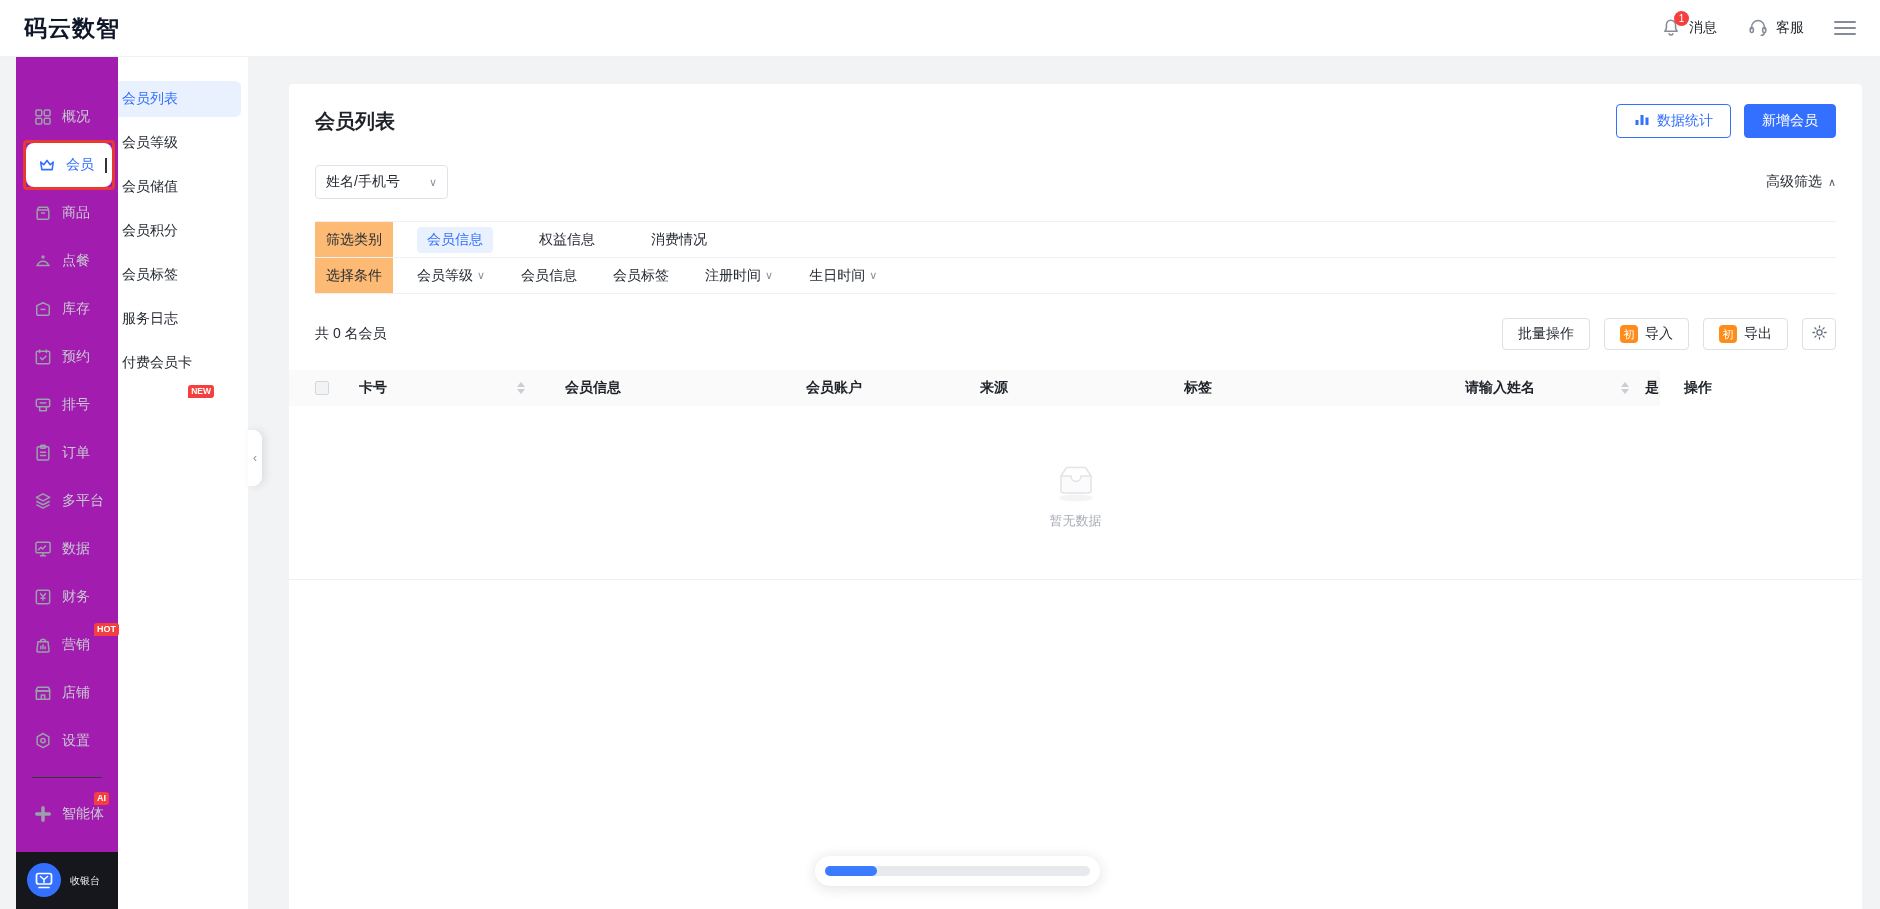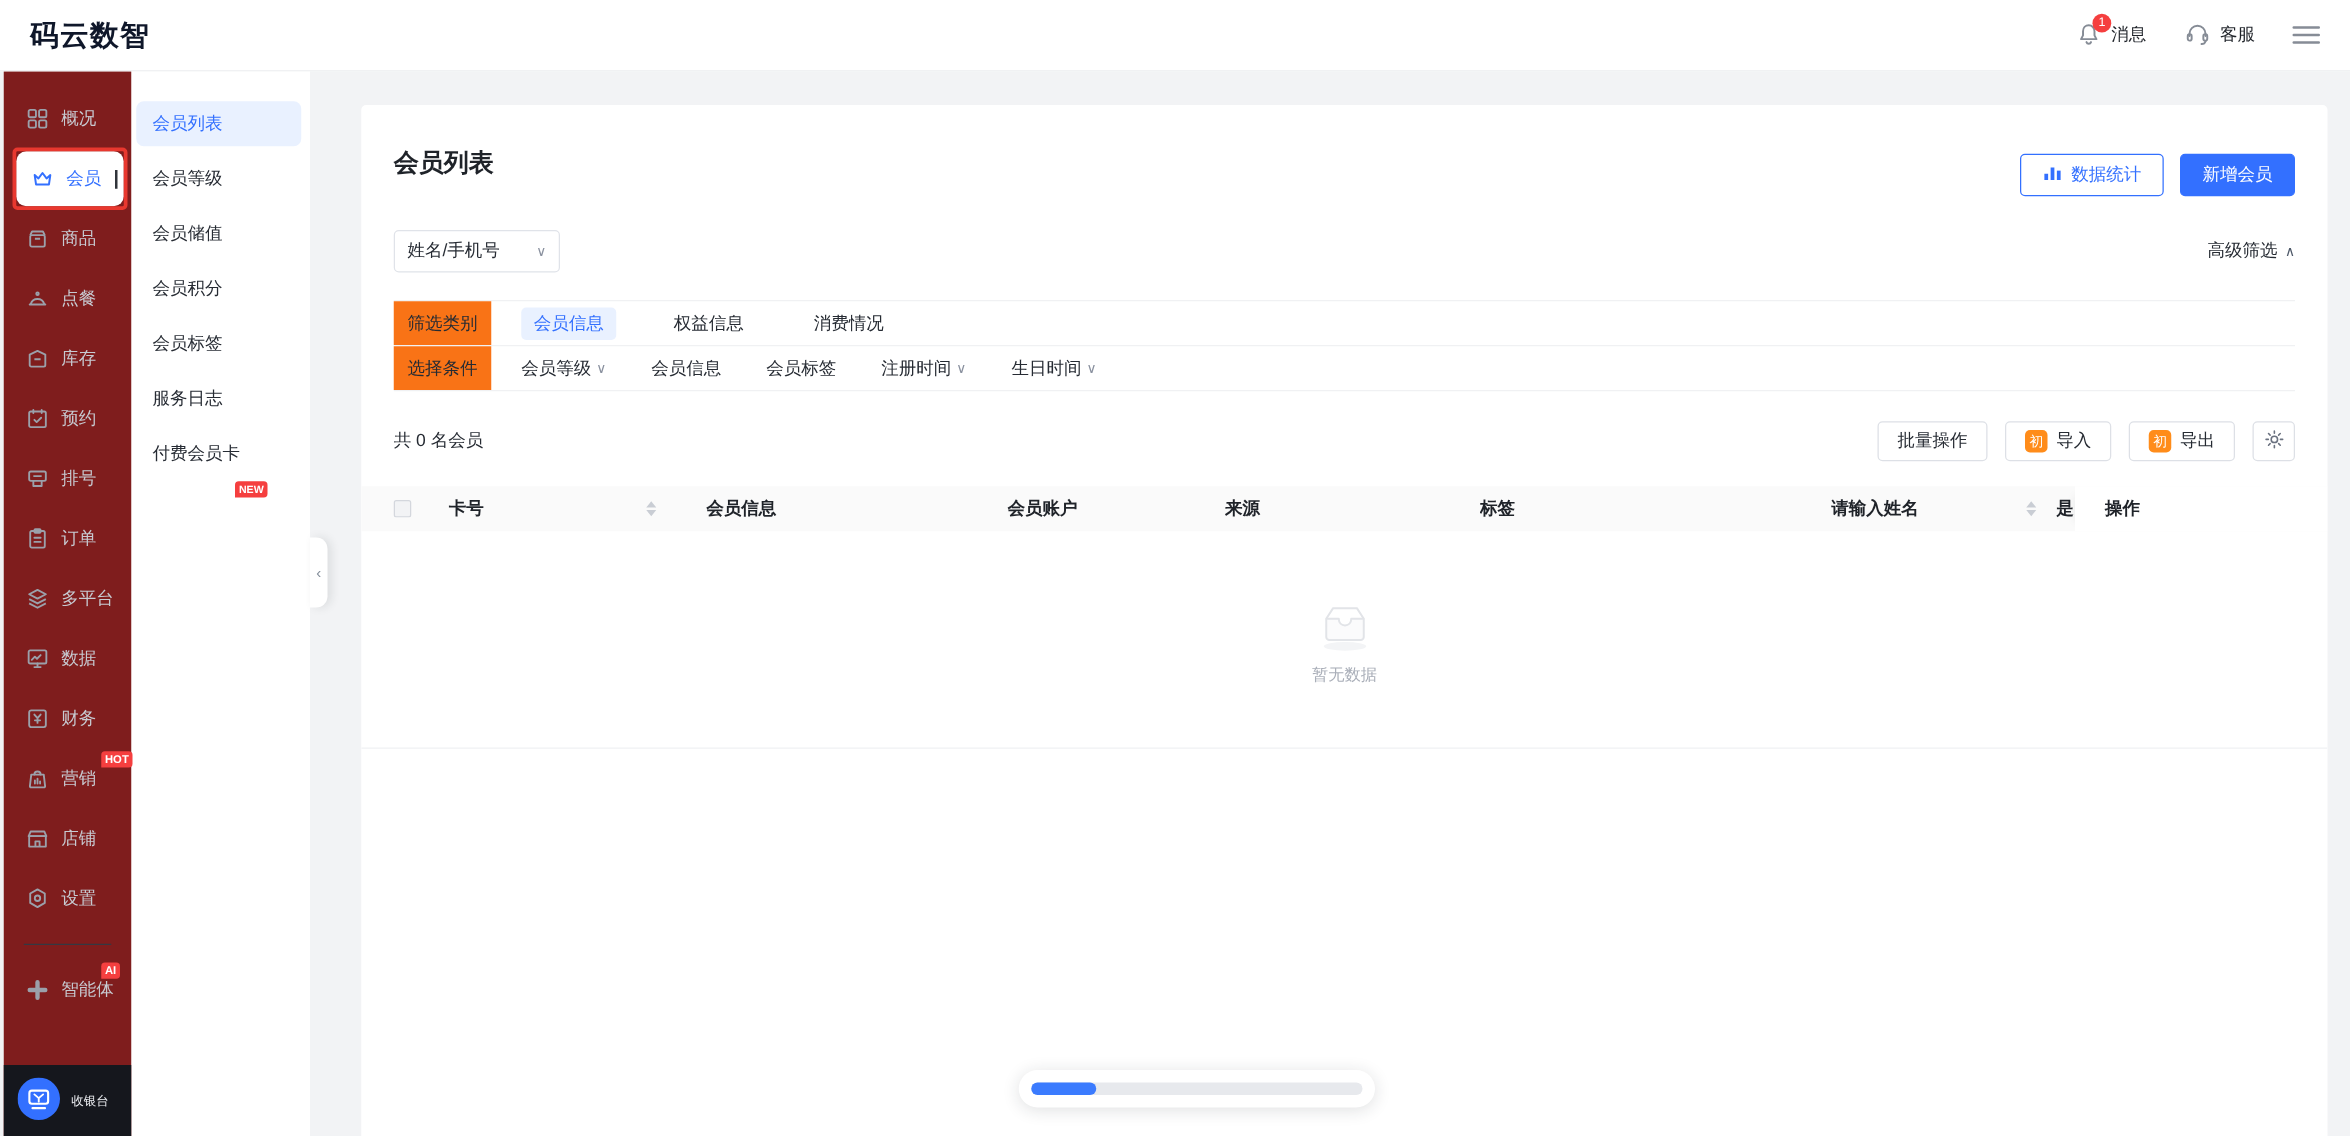--- a/index.html
+++ b/index.html
@@ -11,21 +11,21 @@
   .top-header { position:absolute; top:0; left:0; right:0; height:57px; background:#fff; border-bottom:1px solid #f0f1f3; display:flex; align-items:center; justify-content:space-between; padding:0 24px; z-index:40; }
   .logo { font-size:23px; font-weight:800; letter-spacing:1px; color:#0f172a; }
   .header-right { display:flex; align-items:center; gap:30px; }
   .header-item { display:flex; align-items:center; gap:7px; font-size:14px; color:#1f2329; cursor:pointer; }
   .bell-wrap { position:relative; width:22px; height:22px; }
   .badge-dot { position:absolute; top:-6px; right:-7px; min-width:15px; height:15px; border-radius:8px; background:#f53f3f; color:#fff; font-size:10px; display:flex; align-items:center; justify-content:center; padding:0 3px; }
   .hamburger { display:flex; flex-direction:column; gap:4px; width:22px; cursor:pointer; }
   .hamburger span { display:block; height:2px; background:#868c96; border-radius:1px; }
 
   
-  .primary-sidebar { position:absolute; top:57px; left:3px; bottom:0; width:102px; background:#7f1d1d; display:flex; flex-direction:column; padding-top:14px; z-index:30; }
+  .primary-sidebar { position:absolute; top:57px; left:16px; bottom:0; width:102px; background:#a21caf; display:flex; flex-direction:column; padding-top:36px; z-index:30; }
   .s-item { height:48px; display:flex; align-items:center; padding-left:17px; gap:9px; color:#c7cad1; font-size:14px; cursor:pointer; position:relative; flex:none; }
   .s-item .ico { width:20px; height:20px; flex:none; display:flex; align-items:center; justify-content:center; }
   .s-item svg { stroke:#9ba0aa; }
   .s-item.selected { background:#fff; border-radius:8px; margin:2px 6px 2px 10px; height:44px; padding-left:11px; color:#3370ff; }
   .s-item.selected svg { stroke:#3370ff; }
   .annotation-box { position:absolute; left:-3px; top:-3px; right:-3px; bottom:-3px; border:3px solid #e8382f; border-radius:4px; pointer-events:none; z-index:5; }
   .text-caret { width:1.5px; height:15px; background:#30343b; margin-left:2px; }
   .nav-badge { position:absolute; top:2px; left:78px; background:#f53f3f; color:#fff; font-size:9px; font-weight:700; line-height:1; padding:2px 3px; border-radius:3px 3px 3px 0; }
   .side-divider { height:1px; background:#343842; margin:12px 16px; flex:none; }
   .side-spacer { flex:1; }
@@ -38,39 +38,39 @@
   .mini-badge { position:absolute; top:-2px; right:-4px; background:#f53f3f; color:#fff; font-size:8.5px; font-weight:700; line-height:1; padding:2px 3px; border-radius:3px 3px 3px 0;margin-top:33px; }
   .collapse-handle { position:absolute; top:430px; left:248px; width:14px; height:56px; background:#fff; border-radius:0 9px 9px 0; box-shadow:3px 0 8px rgba(31,35,41,.10); display:flex; align-items:center; justify-content:center; color:#86909c; font-size:12px; cursor:pointer; z-index:25; }
 
   
   .content { position:absolute; top:57px; left:248px; right:0; bottom:0; background:#f2f3f5; padding:27px 18px 0 41px; }
   .card { background:#fff; border-radius:4px 4px 0 0; height:100%; position:relative; overflow:hidden; }
 
   .card-head { padding:20px 26px 0; display:flex; align-items:center; justify-content:space-between; }
   .page-title { font-size:20px; font-weight:600; color:#1f2329; }
   .head-actions { display:flex; gap:13px; }
-  .btn { height:34px; border-radius:4px; font-size:14px; display:inline-flex; align-items:center; justify-content:center; cursor:pointer; padding:0 17px;margin-top:19px; }
+  .btn { height:34px; border-radius:4px; font-size:14px; display:inline-flex; align-items:center; justify-content:center; cursor:pointer; padding:0 17px; }
   .btn-outline { border:1px solid #3370ff; color:#3370ff; background:#fff; gap:7px; }
   .btn-primary { background:#3370ff; color:#fff; border:1px solid #3370ff; }
 
   .search-row { margin:27px 26px 0; display:flex; align-items:center; }
   .select-box { width:133px; height:34px; border:1px solid #e0e3e9; border-radius:4px; display:flex; align-items:center; justify-content:space-between; padding:0 10px; font-size:14px; color:#262b33; cursor:pointer; background:#fff; }
   .chev { color:#8a919f; font-size:11px; }
   .input-group { margin-left:13px; height:34px; border:1px solid #e0e3e9; border-radius:4px; display:flex; align-items:stretch; overflow:hidden; background:#fff; }
   .search-input-wrap { position:relative; width:248px; display:flex; align-items:center; }
   .search-input-wrap svg { position:absolute; left:10px; }
   .search-input { border:none; outline:none; width:100%; height:100%; padding-left:32px; font-size:14px; color:#262b33; font-family:inherit; }
   .search-input::placeholder { color:#b9bec8; }
   .search-btn { width:57px; border-left:1px solid #e0e3e9; display:flex; align-items:center; justify-content:center; font-size:14px; color:#262b33; cursor:pointer; background:#fff; }
   .adv-filter { margin-left:auto; display:flex; align-items:center; gap:6px; font-size:14px; color:#262b33; cursor:pointer; }
   .adv-filter .chev { color:#4e5969; }
 
   .filter-box { margin:22px 26px 0; border-top:1px solid #f0f1f3; }
   .f-row { min-height:36px; border-bottom:1px solid #f0f1f3; display:flex; align-items:stretch; }
-  .f-label { width:78px; background:#f97316; display:flex; align-items:center; justify-content:center; font-size:14px; color:#262b33; flex:none; }
+  .f-label { width:78px; background:#fdba74; display:flex; align-items:center; justify-content:center; font-size:14px; color:#262b33; flex:none; }
   .f-items { display:flex; align-items:center; gap:36px; padding-left:24px; font-size:14px; color:#262b33; }
   .f-cat { padding:4px 10px; border-radius:4px; cursor:pointer; }
   .f-cat.selected { background:#e9f1ff; color:#3370ff; }
   .f-cond { display:flex; align-items:center; gap:4px; cursor:pointer; }
 
   .toolbar { margin:24px 26px 0; display:flex; align-items:center; }
   .count-text { font-size:14px; color:#262b33; }
   .toolbar-right { margin-left:auto; display:flex; align-items:center; gap:14px; }
   .btn-default { height:32px; border:1px solid #dde0e6; border-radius:4px; background:#fff; color:#262b33; font-size:14px; display:inline-flex; align-items:center; justify-content:center; padding:0 15px; cursor:pointer; gap:7px; }
   .tpl-ico { width:18px; height:18px; border-radius:4px; background:#ff8c1a; color:#fff; font-size:11px; display:flex; align-items:center; justify-content:center; }

